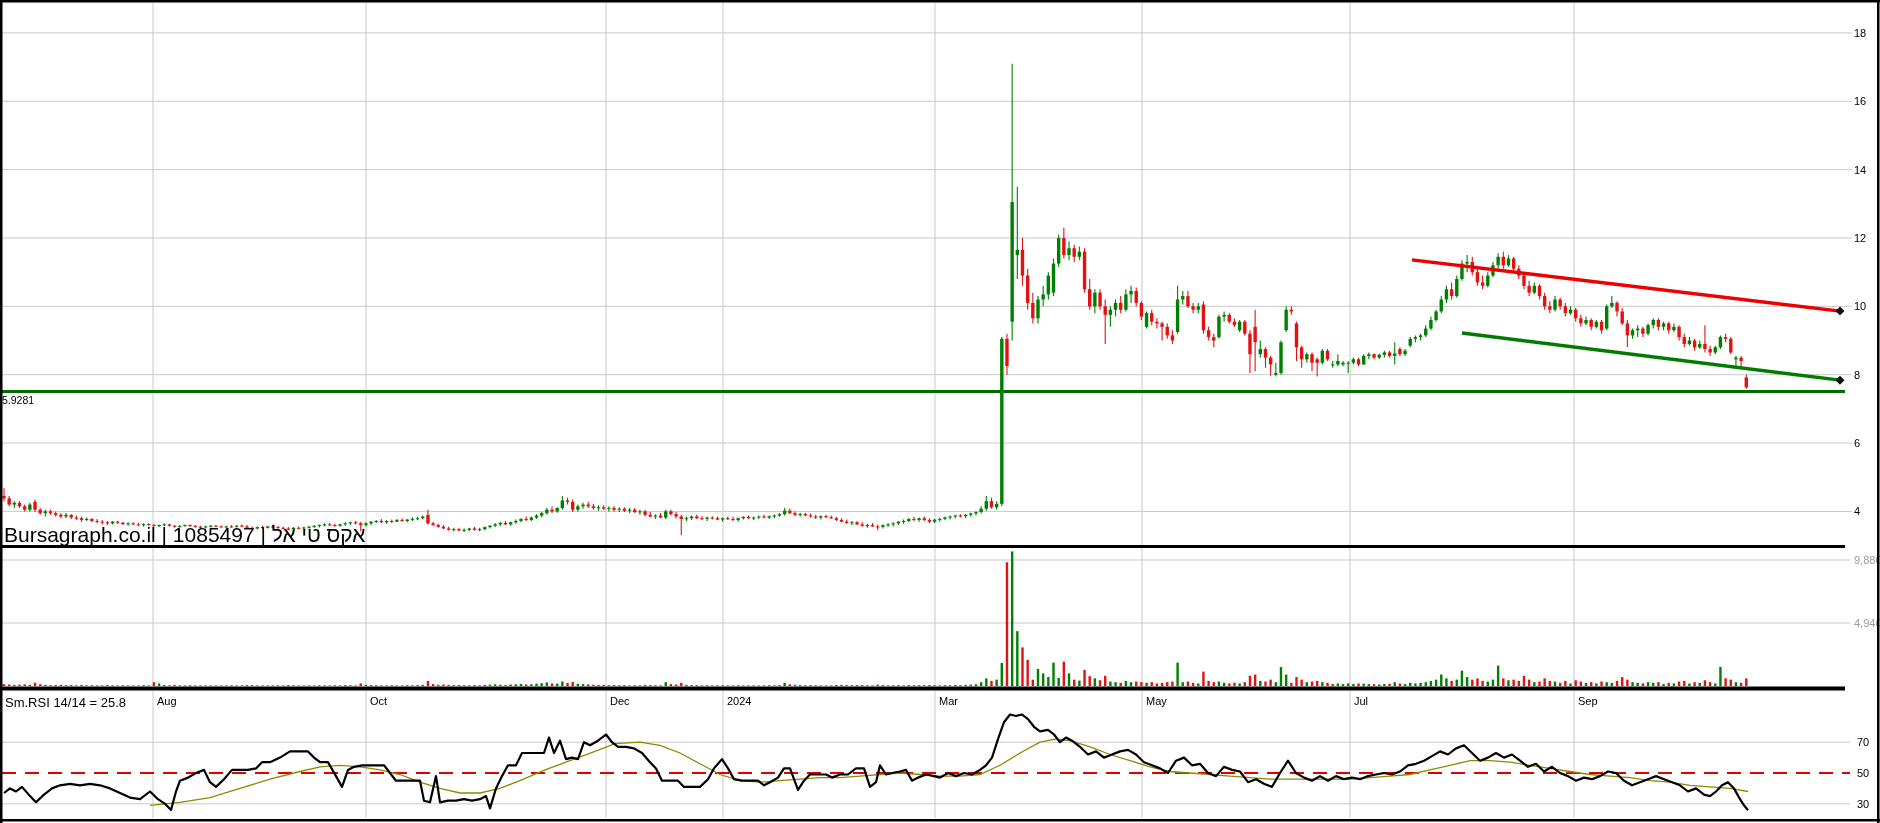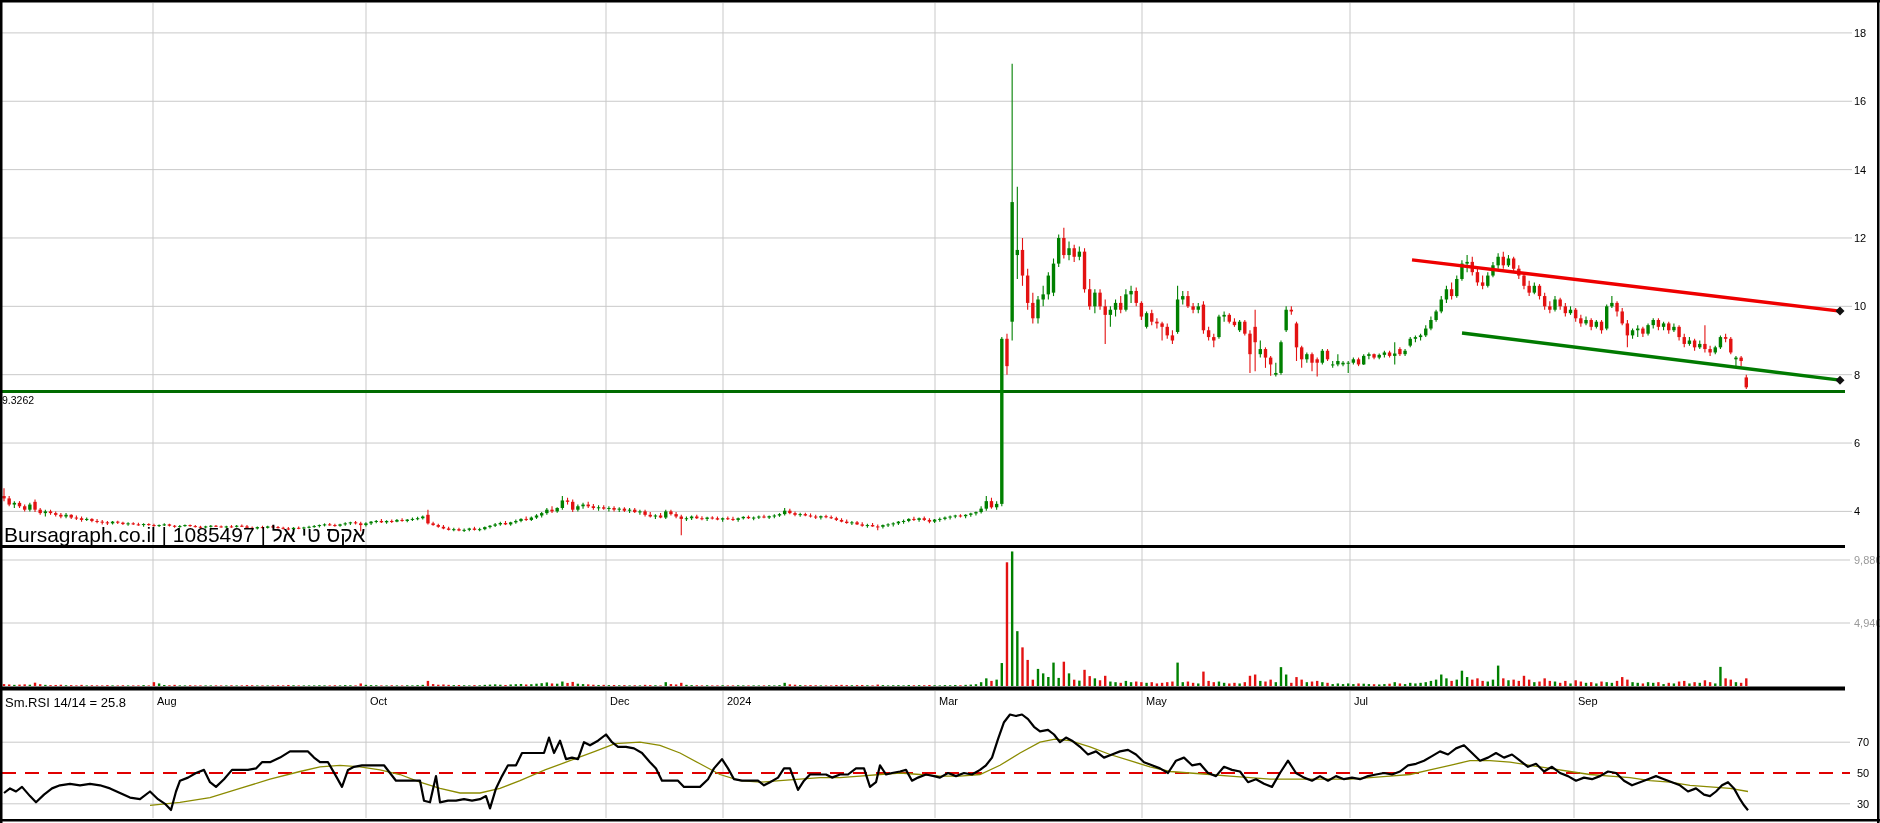--- a/index.html
+++ b/index.html
@@ -1095,15 +1095,15 @@
       <polyline points="150,805.3 180,802.3 210,797.6 240,788.4 270,779.2 300,771.5 320,766.8 340,765.3 360,766.8 380,769.9 400,774.5 420,782.2 440,788.4 460,793.0 480,793.0 500,788.4 520,780.7 545,769.9 570,760.7 595,751.4 615,743.7 640,742.2 660,745.3 680,753.0 700,763.8 720,774.5 740,780.7 760,782.2 780,780.7 800,779.2 820,777.6 840,777.6 860,776.1 880,774.5 900,773.0 920,774.5 940,776.1 960,776.1 980,774.5 1000,765.3 1020,753.0 1040,742.2 1055,739.1 1070,740.7 1090,746.8 1110,754.5 1130,760.7 1150,766.8 1170,771.5 1190,773.0 1210,774.5 1230,776.1 1250,777.6 1270,779.2 1290,779.2 1310,779.2 1330,779.2 1350,779.2 1370,777.6 1390,776.1 1410,774.5 1430,769.9 1450,765.3 1470,760.7 1490,760.7 1510,762.2 1530,765.3 1550,768.4 1570,771.5 1590,774.5 1610,776.1 1630,777.6 1650,780.7 1670,782.2 1690,785.3 1710,786.9 1730,788.4 1748,791.5" fill="none" stroke="#8b8b00" stroke-width="1.3"></polyline>
       <polyline points="4,793.0 10,788.4 16,791.5 22,786.9 30,796.1 36,802.3 44,794.6 52,788.4 60,785.3 70,783.8 80,785.3 90,783.8 100,785.3 110,788.4 120,793.0 130,797.6 140,799.2 150,791.5 158,799.2 165,803.8 171,810.0 176,791.5 180,780.7 188,777.6 196,773.0 204,769.9 210,782.2 216,786.9 224,779.2 232,769.9 240,769.9 248,769.9 256,768.4 262,762.2 270,762.2 280,757.6 290,751.4 300,751.4 308,751.4 314,757.6 320,762.2 328,762.2 336,776.1 342,786.9 348,769.9 354,766.8 362,765.3 370,765.3 378,765.3 384,765.3 390,773.0 396,780.7 404,780.7 412,780.7 420,780.7 424,800.7 430,802.3 436,776.1 440,802.3 448,800.7 456,800.7 464,799.2 472,800.7 480,799.2 486,796.1 490,808.4 496,788.4 502,776.1 508,765.3 516,765.3 522,753.0 530,753.0 538,753.0 544,753.0 549,737.6 554,753.0 560,740.7 566,759.1 572,757.6 578,759.1 584,742.2 590,745.3 598,740.7 606,734.5 612,742.2 618,746.8 626,746.8 634,748.4 642,753.0 650,762.2 656,768.4 662,780.7 670,780.7 678,780.7 684,786.9 692,786.9 700,786.9 708,779.2 714,768.4 722,759.1 728,768.4 734,779.2 742,780.7 750,780.7 758,780.7 764,785.3 770,782.2 778,777.6 784,768.4 790,768.4 798,789.9 804,780.7 810,774.5 818,774.5 826,774.5 832,777.6 840,774.5 848,774.5 856,768.4 864,768.4 870,786.9 876,782.2 880,765.3 886,774.5 892,773.0 900,771.5 906,769.9 912,780.7 918,777.6 926,774.5 934,776.1 940,777.6 948,773.0 956,776.1 964,773.0 972,774.5 980,769.9 986,765.3 992,757.6 998,739.1 1004,722.2 1010,714.5 1016,716.0 1022,714.5 1028,719.1 1034,726.8 1040,731.4 1048,729.9 1054,734.5 1060,742.2 1066,737.6 1072,740.7 1080,746.8 1088,754.5 1096,751.4 1104,757.6 1112,754.5 1120,751.4 1128,749.9 1136,754.5 1144,762.2 1152,765.3 1160,768.4 1168,773.0 1176,760.7 1184,757.6 1192,765.3 1200,763.8 1208,773.0 1216,776.1 1224,766.8 1232,769.9 1240,771.5 1248,782.2 1256,779.2 1264,783.8 1272,786.9 1280,773.0 1288,760.7 1296,773.0 1304,777.6 1312,780.7 1320,776.1 1328,780.7 1336,776.1 1344,779.2 1352,777.6 1360,779.2 1368,776.1 1376,774.5 1384,773.0 1392,774.5 1400,771.5 1408,765.3 1416,763.8 1424,760.7 1432,756.1 1440,751.4 1448,754.5 1456,748.4 1464,745.3 1472,753.0 1480,760.7 1488,757.6 1496,753.0 1504,757.6 1512,754.5 1520,760.7 1528,766.8 1536,763.8 1544,771.5 1552,766.8 1560,773.0 1568,776.1 1576,780.7 1584,777.6 1592,779.2 1600,776.1 1608,771.5 1616,773.0 1624,780.7 1632,785.3 1640,782.2 1648,779.2 1656,776.1 1664,779.2 1672,782.2 1680,785.3 1688,791.5 1696,788.4 1704,794.6 1710,796.1 1716,791.5 1722,785.3 1728,782.2 1734,788.4 1740,799.2 1744,805.3 1748,810.3" fill="none" stroke="#000000" stroke-width="2.2" stroke-linejoin="round"></polyline>
       <rect x="0" y="545" width="1845" height="3" fill="#000000"></rect>
       <rect x="0" y="686.5" width="1845" height="4" fill="#000000"></rect>
       <rect x="0" y="0" width="1880" height="2.5" fill="#000000"></rect>
       <rect x="0" y="819" width="1880" height="2.5" fill="#000000"></rect>
       <rect x="0" y="0" width="2.5" height="823" fill="#000000"></rect>
       <rect x="1877" y="0" width="2.5" height="823" fill="#000000"></rect>
     </svg>
   <div class="watermark">Bursagraph.co.il | 1085497 | אקס טי אל</div>
-  <div class="support-label">9.3262</div>
+  <div class="support-label">5.9281</div>
   <div class="rsi-label">Sm.RSI 14/14 = 25.8</div>
 </div>
 
 </body></html>

